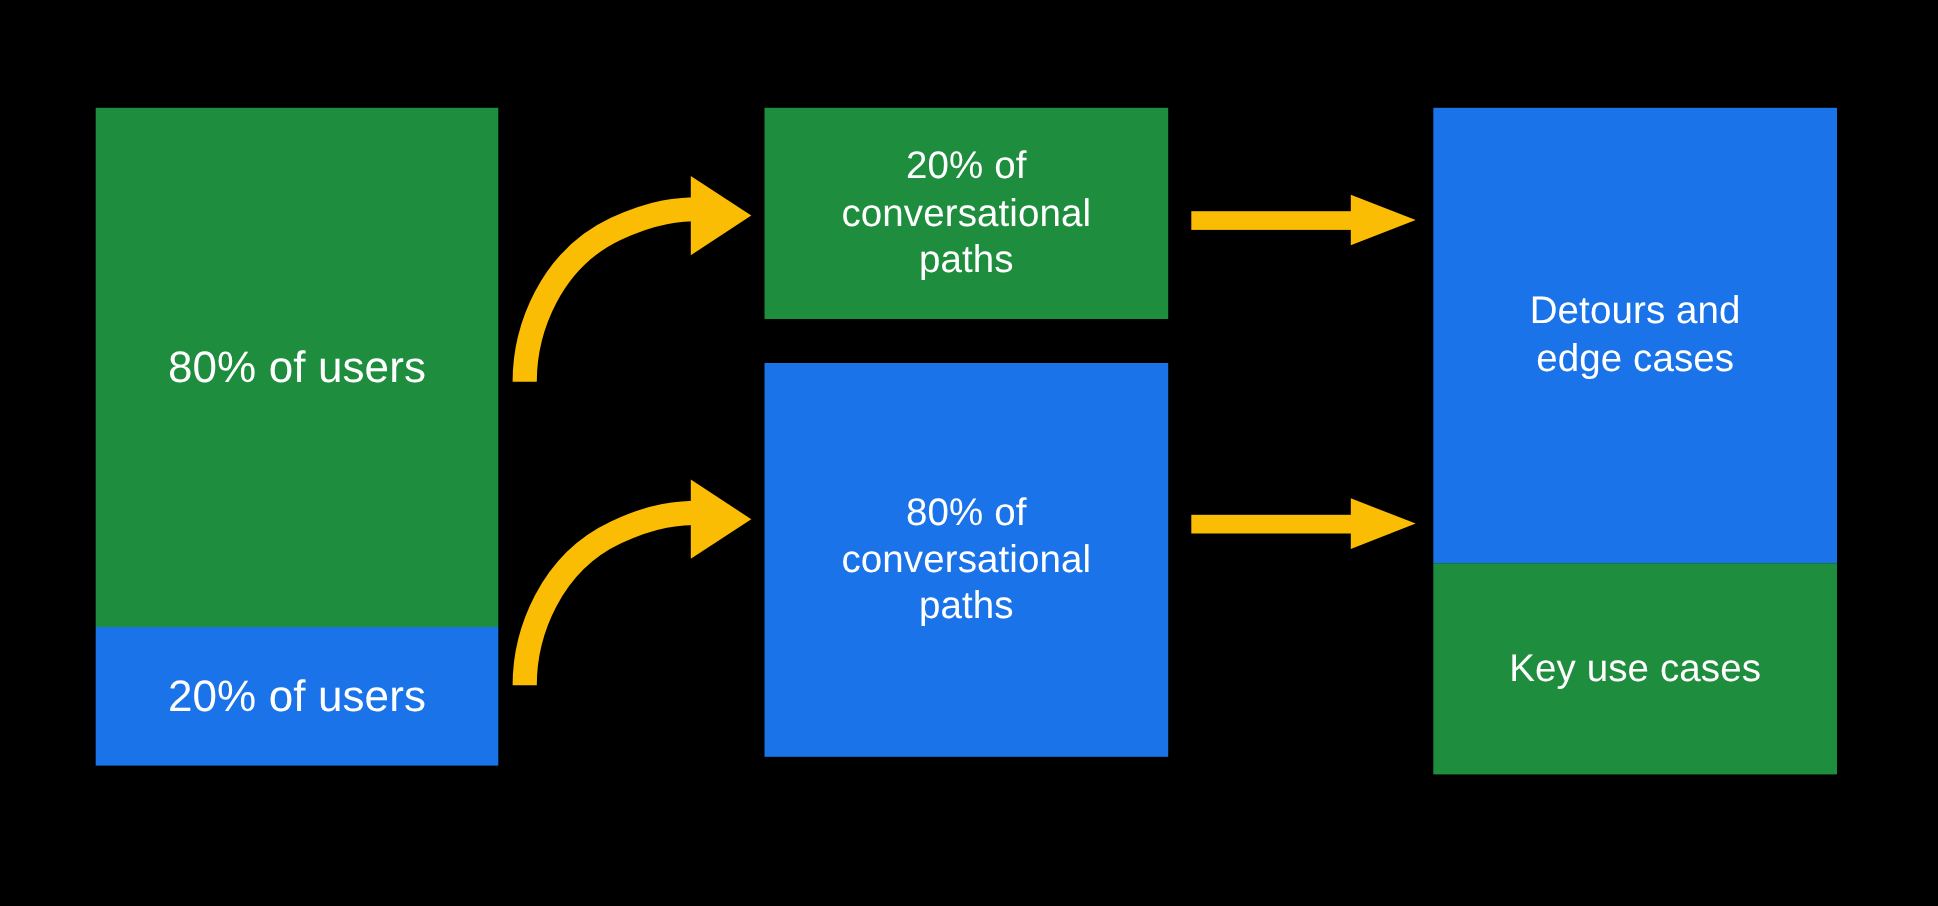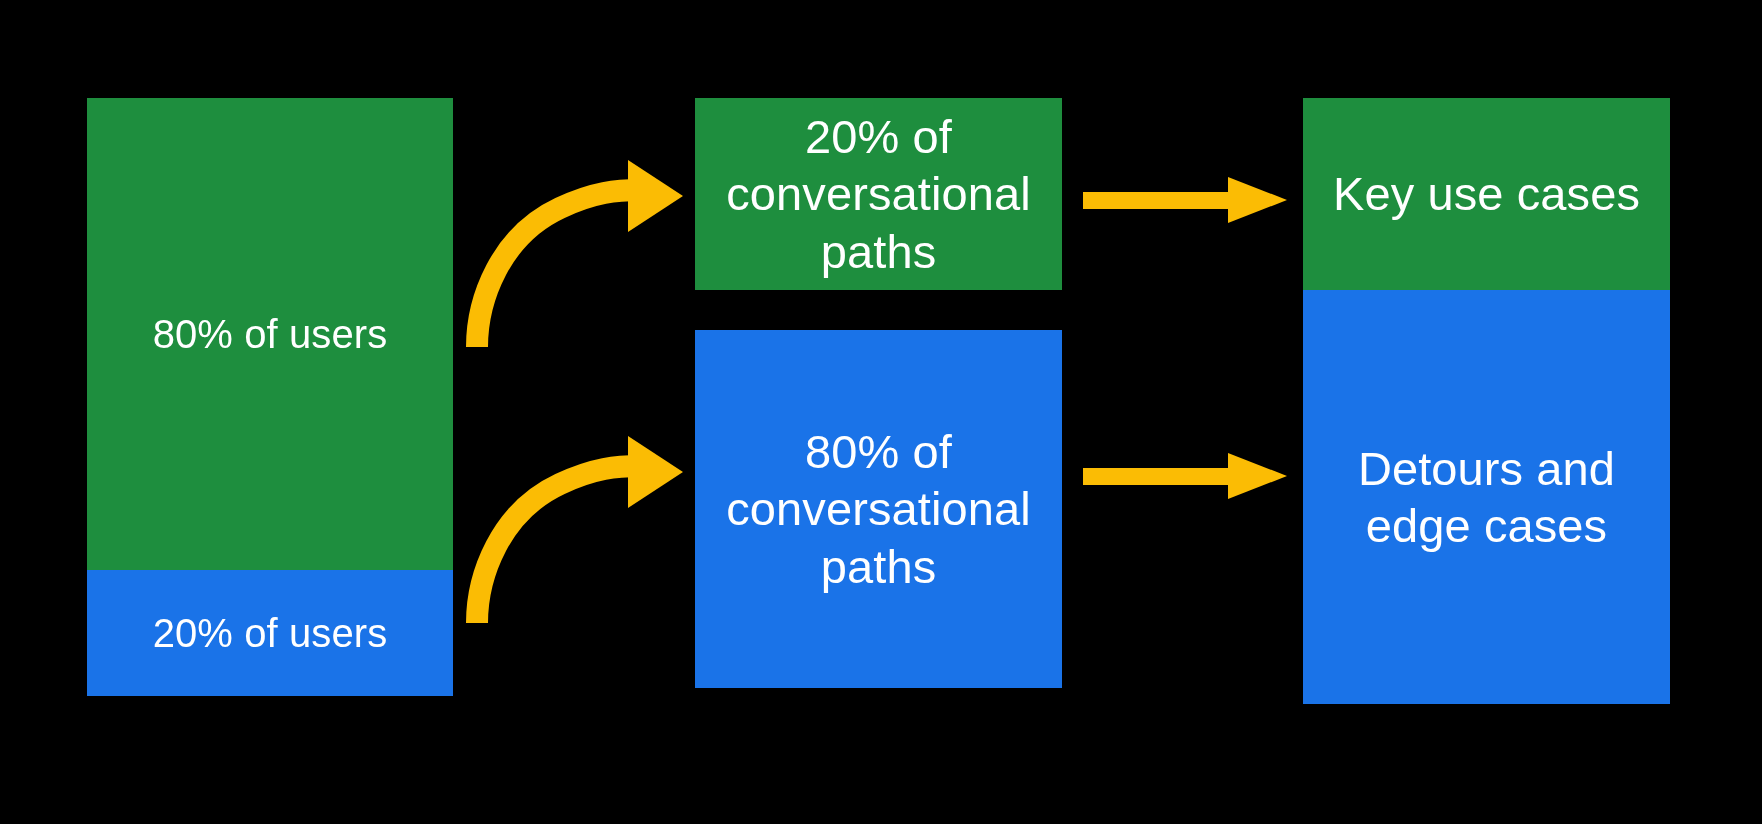--- a/index.html
+++ b/index.html
@@ -38,21 +38,21 @@
     color: #FFFFFF;
     text-align: center;
     line-height: 1.22;
     font-weight: 400;
     letter-spacing: 0.1px;
     white-space: pre-line;
     padding: 0 10px;
     user-select: none;
   }
   .size-lg { font-size: 40px; }
-  .size-md { font-size: 47px; }
+  .size-md { font-size: 35px; }
 
   
   #col-users        { left: 87px;   top: 98px; width: 366px; height: 606px; }
   #col-users .s1    { height: 472px; }
   #col-users .s2    { height: 126px; }
 
   #col-paths        { left: 695px;  top: 98px; width: 367px; height: 606px; }
   #col-paths .s1    { height: 192px; }
   #col-paths .s2    { height: 358px; margin-top: 40px; }
 
@@ -107,26 +107,26 @@
 paths</span>
     </div>
     <div class="seg seg-blue s2">
       <span class="seg-label size-md">80% of
 conversational
 paths</span>
     </div>
   </div>
 
   <div class="column" id="col-cases">
-    <div class="seg seg-green s1">
-      <span class="seg-label size-md">Key use cases</span>
-    </div>
     <div class="seg seg-blue s2">
       <span class="seg-label size-md">Detours and
 edge cases</span>
+    </div>
+    <div class="seg seg-green s1">
+      <span class="seg-label size-md">Key use cases</span>
     </div>
   </div>
 
   <svg class="arrow-layer" viewBox="0 0 1762 824" width="1762" height="824" aria-hidden="true">
 
     <g>
       <path d="M 477 347
                C 477 300, 500 236, 560 208
                C 594 192, 617 190, 640 190" fill="none" stroke="#FBBC04" stroke-width="22" stroke-linecap="butt"></path>
       <polygon points="628,160 683,196 628,232" fill="#FBBC04"></polygon>

